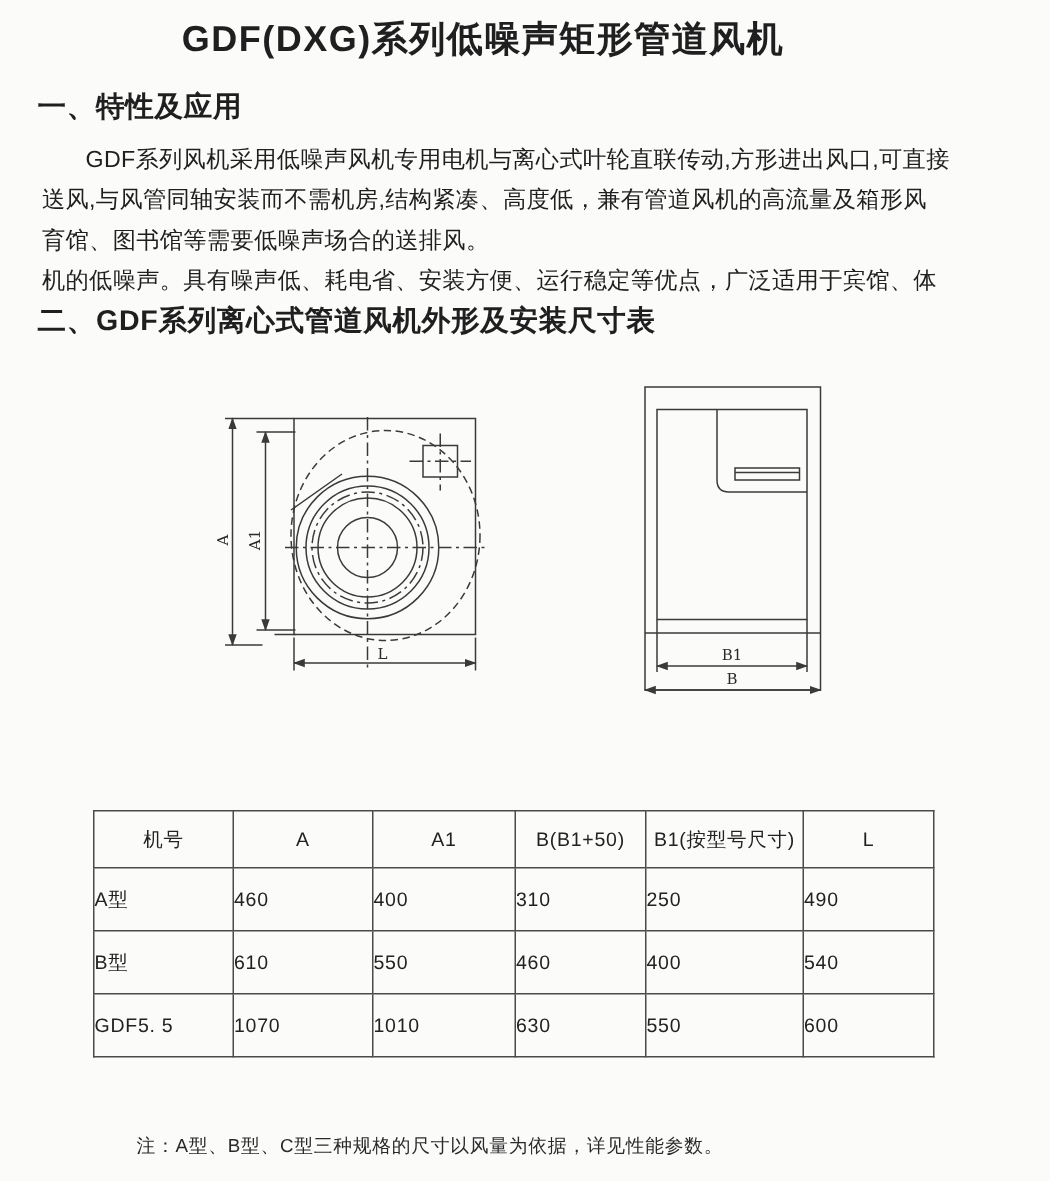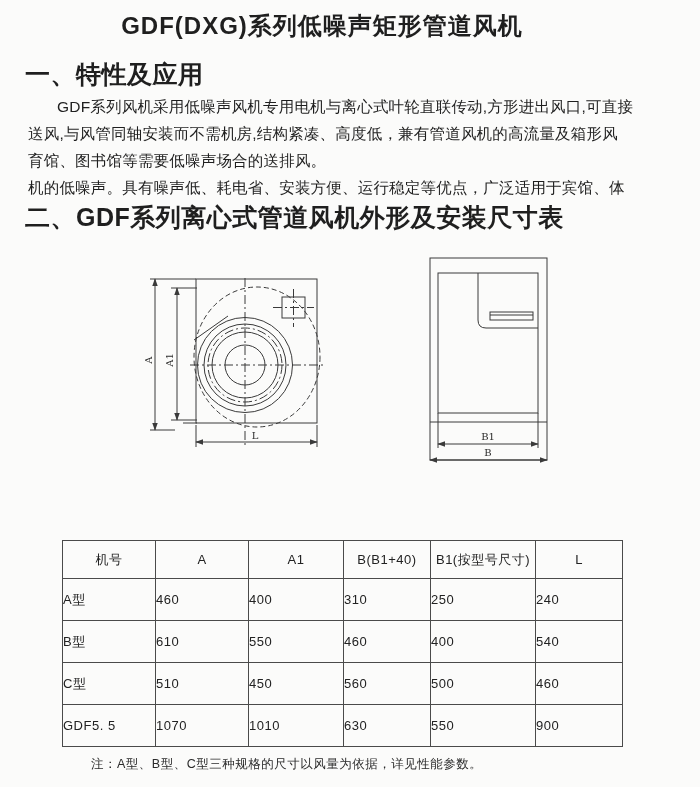--- a/index.html
+++ b/index.html
@@ -6,21 +6,21 @@
   body {
     width:700px; height:787px; position:relative; overflow:hidden;
     background:#fbfbfa; color:#1f1f1f;
     font-family:"Liberation Sans","DejaVu Sans",sans-serif;
   }
   .title {
     position:absolute; top:10px; left:0; width:644px; text-align:center;
     font-size:24px; font-weight:bold; letter-spacing:1px;
   }
   .heading {
-    position:absolute; left:25px; font-size:25px; font-weight:bold; letter-spacing:0.5px;
+    position:absolute; left:25px; font-size:19px; font-weight:bold; letter-spacing:0.5px;
   }
   #sec1-heading { top:58px; }
   #sec2-heading { top:201px; }
   .para {
     position:absolute; left:28px; top:93px; width:660px;
     font-size:15.5px; line-height:27px; letter-spacing:0.2px;
   }
   .para .indent { text-indent:29px; }
   .note {
     position:absolute; left:60px; top:756px; font-size:12.5px; letter-spacing:0.5px; color:#2a2a2a;margin-left:31px;
@@ -135,54 +135,46 @@
       <col style="width:95px">
     <col style="width:87px">
       <col style="width:105px">
       <col style="width:87px">
   </colgroup>
   <thead>
     <tr>
       <th>机号</th>
       <th>A</th>
       <th>A1</th>
-      <th>B(B1+40)</th>
+      <th>B(B1+50)</th>
       <th>B1(按型号尺寸)</th>
       <th>L</th>
     </tr>
   </thead>
   <tbody>
     <tr>
       <td>A型</td>
       <td>460</td>
       <td>400</td>
       <td>310</td>
       <td>250</td>
-      <td>240</td>
+      <td>490</td>
     </tr>
     <tr>
       <td>B型</td>
       <td>610</td>
       <td>550</td>
       <td>460</td>
       <td>400</td>
       <td>540</td>
     </tr>
     <tr>
-      <td>C型</td>
-      <td>510</td>
-      <td>450</td>
-      <td>560</td>
-      <td>500</td>
-      <td>460</td>
-    </tr>
-    <tr>
       <td>GDF5. 5</td>
       <td>1070</td>
       <td>1010</td>
       <td>630</td>
       <td>550</td>
-      <td>900</td>
+      <td>600</td>
     </tr>
   </tbody>
 </table>
 
 <div class="note">注：A型、B型、C型三种规格的尺寸以风量为依据，详见性能参数。</div>
 
 </body></html>

